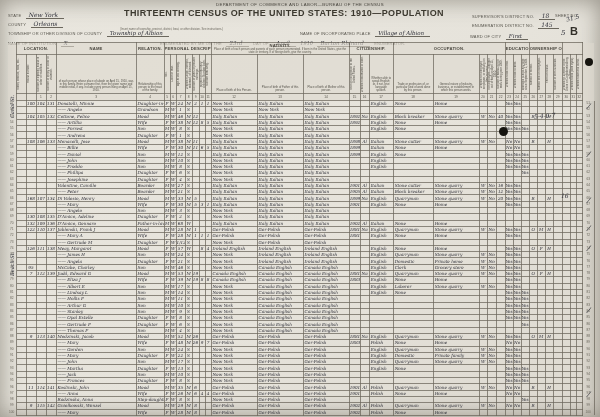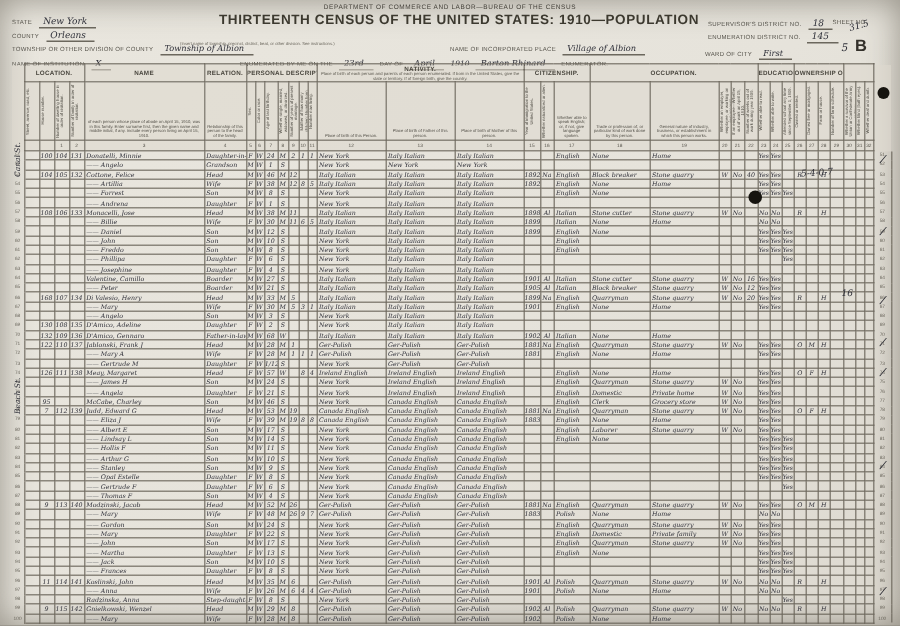--- a/index.html
+++ b/index.html
@@ -48,21 +48,21 @@
     <span class="hl">Township or other division of county</span>
     <span class="hw u" style="font-size:5.5px;">Township of Albion</span>
   </div>
   <div class="abs note" style="left:120px;top:27px;">(Insert name of township, precinct, district, beat, or other division. See instructions.)</div>
   <div class="abs" style="left:8px;top:31px;">
     <span class="hl">Name of institution</span>
     <span class="hw u" style="font-size:5.5px;">X</span>
   </div>
 
   <div class="abs dept" style="left:150px;top:2px;width:300px;">DEPARTMENT OF COMMERCE AND LABOR—BUREAU OF THE CENSUS</div>
-  <div class="abs title" style="left:116px;top:8px;width:380px;text-align:center;">THIRTEENTH CENSUS OF THE UNITED STATES: 1910—POPULATION</div>
+  <div class="abs title" style="left:94px;top:8px;width:380px;text-align:center;">THIRTEENTH CENSUS OF THE UNITED STATES: 1910—POPULATION</div>
   <div class="abs" style="left:300px;top:21px;">
     <span class="hl">Name of incorporated place</span>
     <span class="hw u" style="font-size:5.5px;">Village of Albion</span>
   </div>
   <div class="abs" style="left:470px;top:24px;">
     <span class="hl">Ward of city</span>
     <span class="hw u" style="font-size:5.5px;">First</span>
   </div>
   <div class="abs" style="left:160px;top:31px;">
     <span class="hl">Enumerated by me on the</span>

